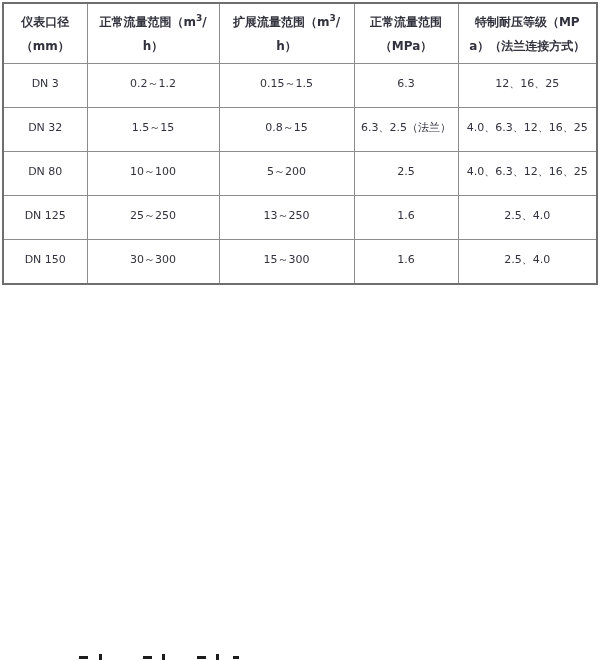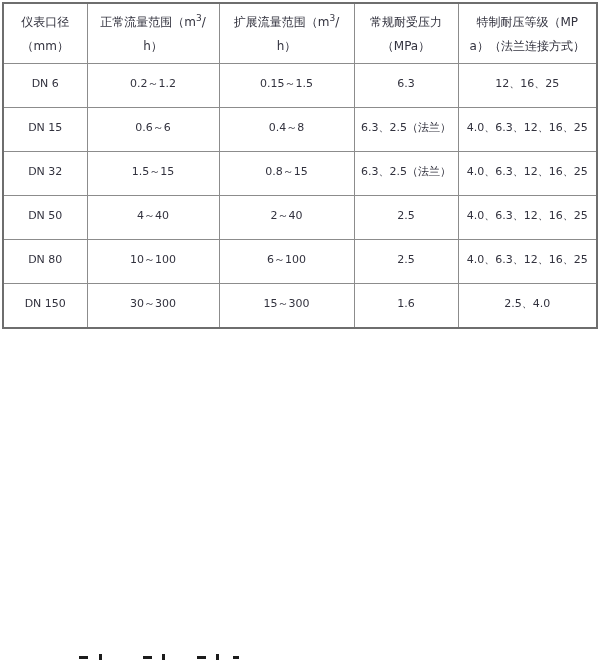--- a/index.html
+++ b/index.html
@@ -22,21 +22,21 @@
     border: 1px solid #8c8c8c;
     text-align: center;
     vertical-align: middle;
     color: #32323e;
     background: #ffffff;
     overflow: hidden;
     padding: 0 2px;
   }
   .spec-table th {
     font-size: 12px;
-    font-weight: normal;
+    font-weight: bold;
     line-height: 24px;
     height: 59px;
     word-break: break-all;
     padding: 0 10px;
   }
   .spec-table td {
     font-size: 11px;
     height: 38px;
     white-space: nowrap;
     padding-bottom: 5px;
@@ -78,59 +78,52 @@
     <col style="width:132px">
     <col style="width:135px">
     <col style="width:104px">
     <col style="width:139px">
   </colgroup>
   <thead>
     <tr>
       <th>仪表口径（mm）</th>
       <th><span>正常流量范围（m</span><sup>3</sup><span>/h）</span></th>
       <th><span>扩展流量范围（m</span><sup>3</sup><span>/h）</span></th>
-      <th>常规耐受压力（MPa）</th>
+      <th>正常流量范围（MPa）</th>
       <th>特制耐压等级（MPa）（法兰连接方式）</th>
     </tr>
   </thead>
   <tbody>
     <tr>
-      <td>DN 6</td>
+      <td>DN 3</td>
       <td>0.2～1.2</td>
       <td>0.15～1.5</td>
       <td>6.3</td>
       <td>12、16、25</td>
-    </tr>
-    <tr>
-      <td>DN 15</td>
-      <td>0.6～6</td>
-      <td>0.4～8</td>
-      <td>6.3、2.5（法兰）</td>
-      <td>4.0、6.3、12、16、25</td>
     </tr>
     <tr>
       <td>DN 32</td>
       <td>1.5～15</td>
       <td>0.8～15</td>
       <td>6.3、2.5（法兰）</td>
       <td>4.0、6.3、12、16、25</td>
     </tr>
     <tr>
-      <td>DN 50</td>
-      <td>4～40</td>
-      <td>2～40</td>
+      <td>DN 80</td>
+      <td>10～100</td>
+      <td>5～200</td>
       <td>2.5</td>
       <td>4.0、6.3、12、16、25</td>
     </tr>
     <tr>
-      <td>DN 80</td>
-      <td>10～100</td>
-      <td>6～100</td>
-      <td>2.5</td>
-      <td>4.0、6.3、12、16、25</td>
+      <td>DN 125</td>
+      <td>25～250</td>
+      <td>13～250</td>
+      <td>1.6</td>
+      <td>2.5、4.0</td>
     </tr>
     <tr>
       <td>DN 150</td>
       <td>30～300</td>
       <td>15～300</td>
       <td>1.6</td>
       <td>2.5、4.0</td>
     </tr>
 
   </tbody>

